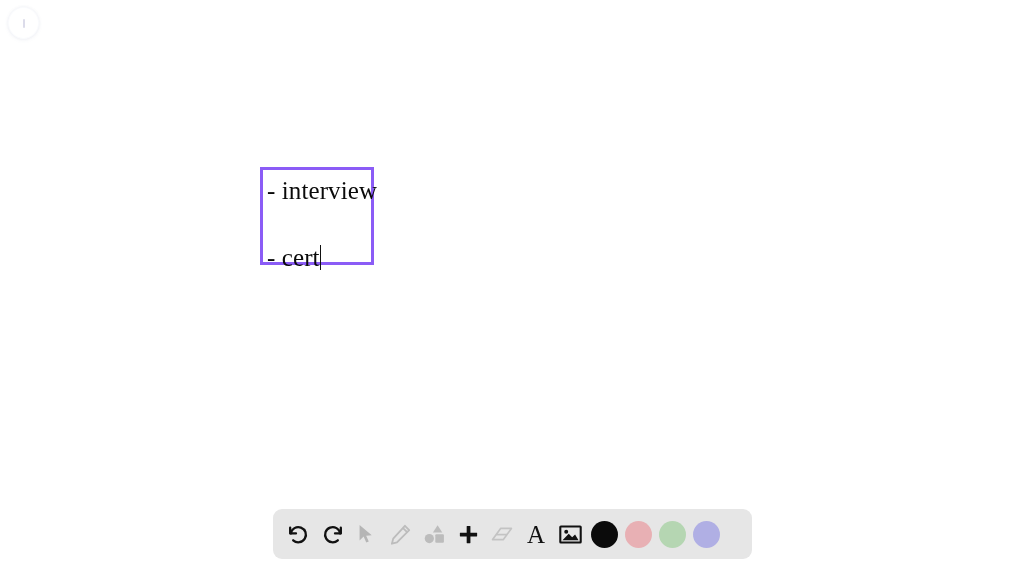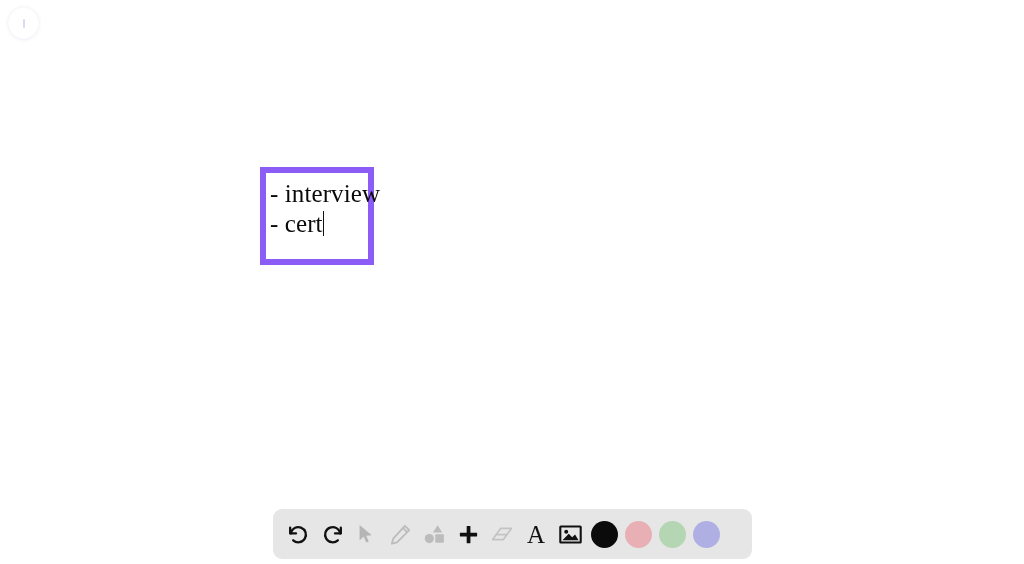--- a/index.html
+++ b/index.html
@@ -44,36 +44,37 @@
     background: #dcdcea;
   }
 
   
   #text-box {
     position: absolute;
     left: 260px;
     top: 167px;
     width: 114px;
     height: 98px;
-    border: 6px solid #8b5cf6;
+    border: 3px solid #8b5cf6;
     background: #ffffff;
     box-sizing: border-box;
     padding: 6px 4px 4px 4px;
   }
   .text-line {
     font-family: "Liberation Serif", serif;
     font-size: 25px;
     line-height: 30px;
     color: #0a0a0a;
     white-space: nowrap;
     letter-spacing: 0.1px;
   }
   .text-line.last {
     position: relative;
     display: inline-block;
+    margin-top: 37px;
   }
   .caret {
     display: inline-block;
     width: 1.5px;
     height: 25px;
     background: #111111;
     vertical-align: -4px;
     margin-left: 0px;
   }
 

